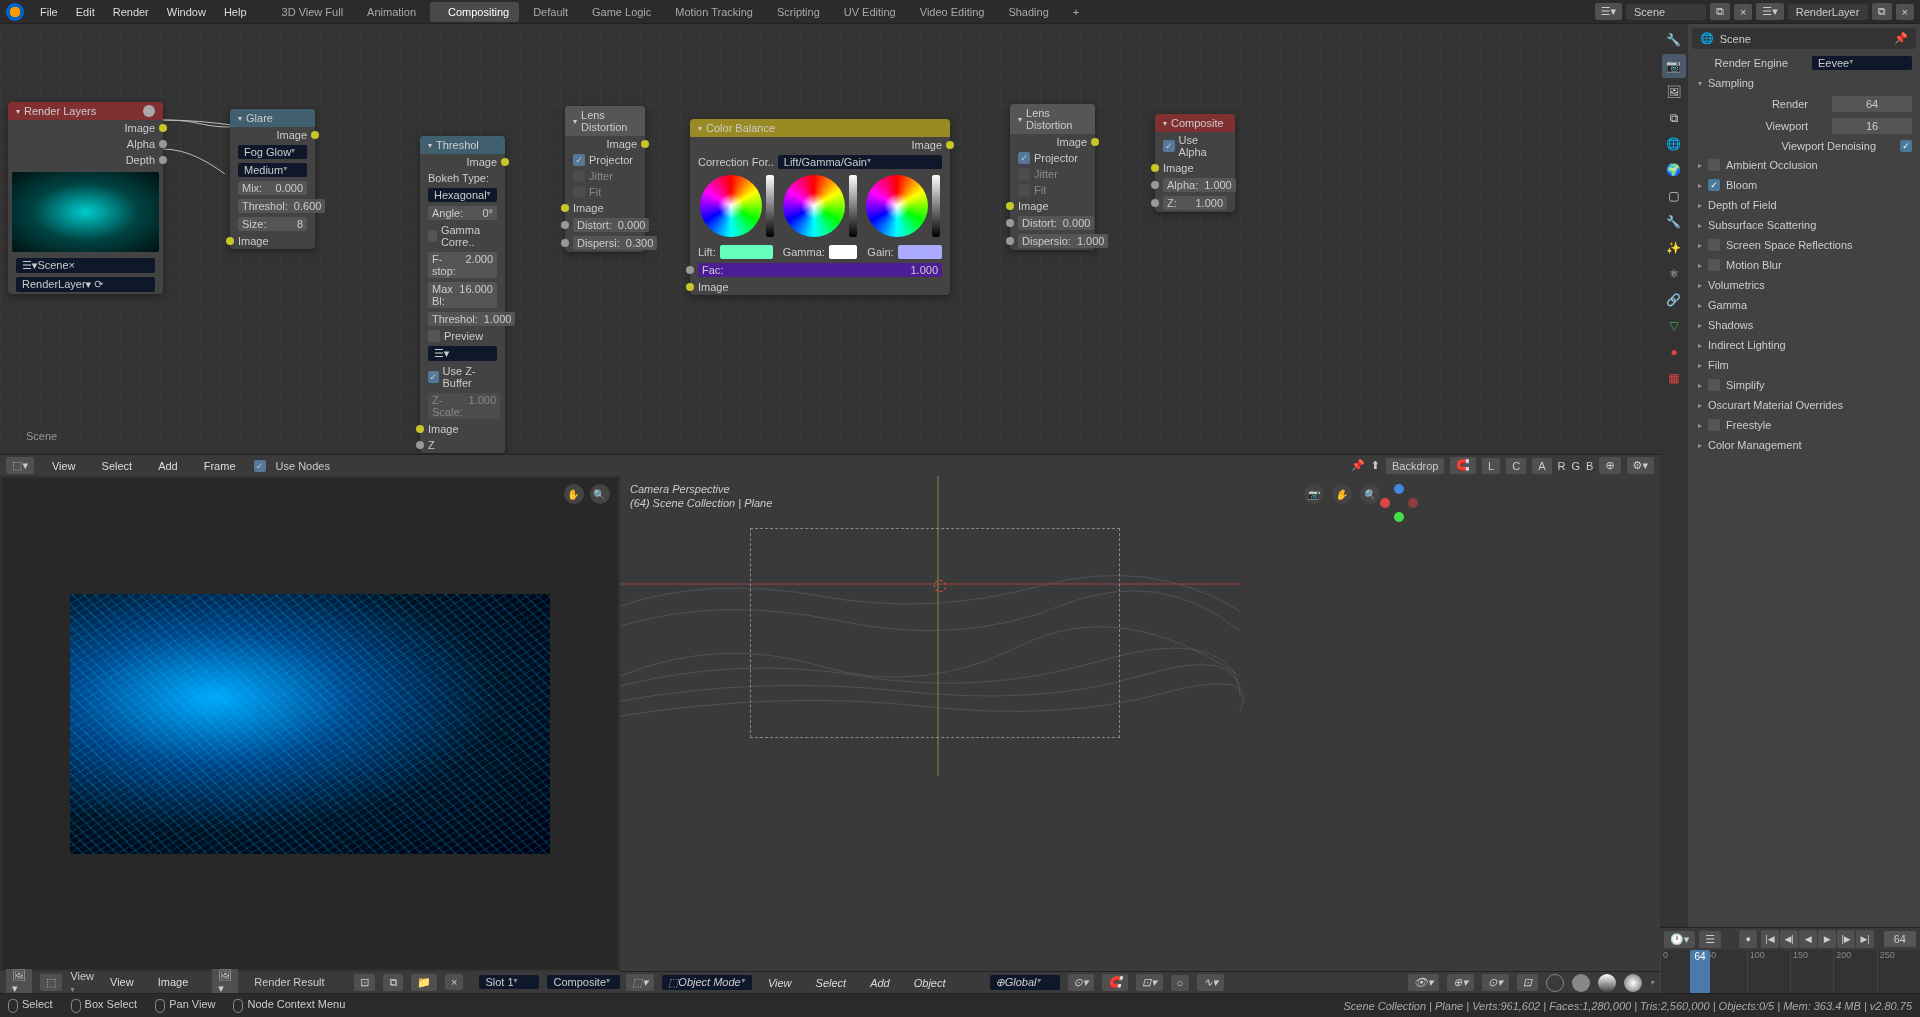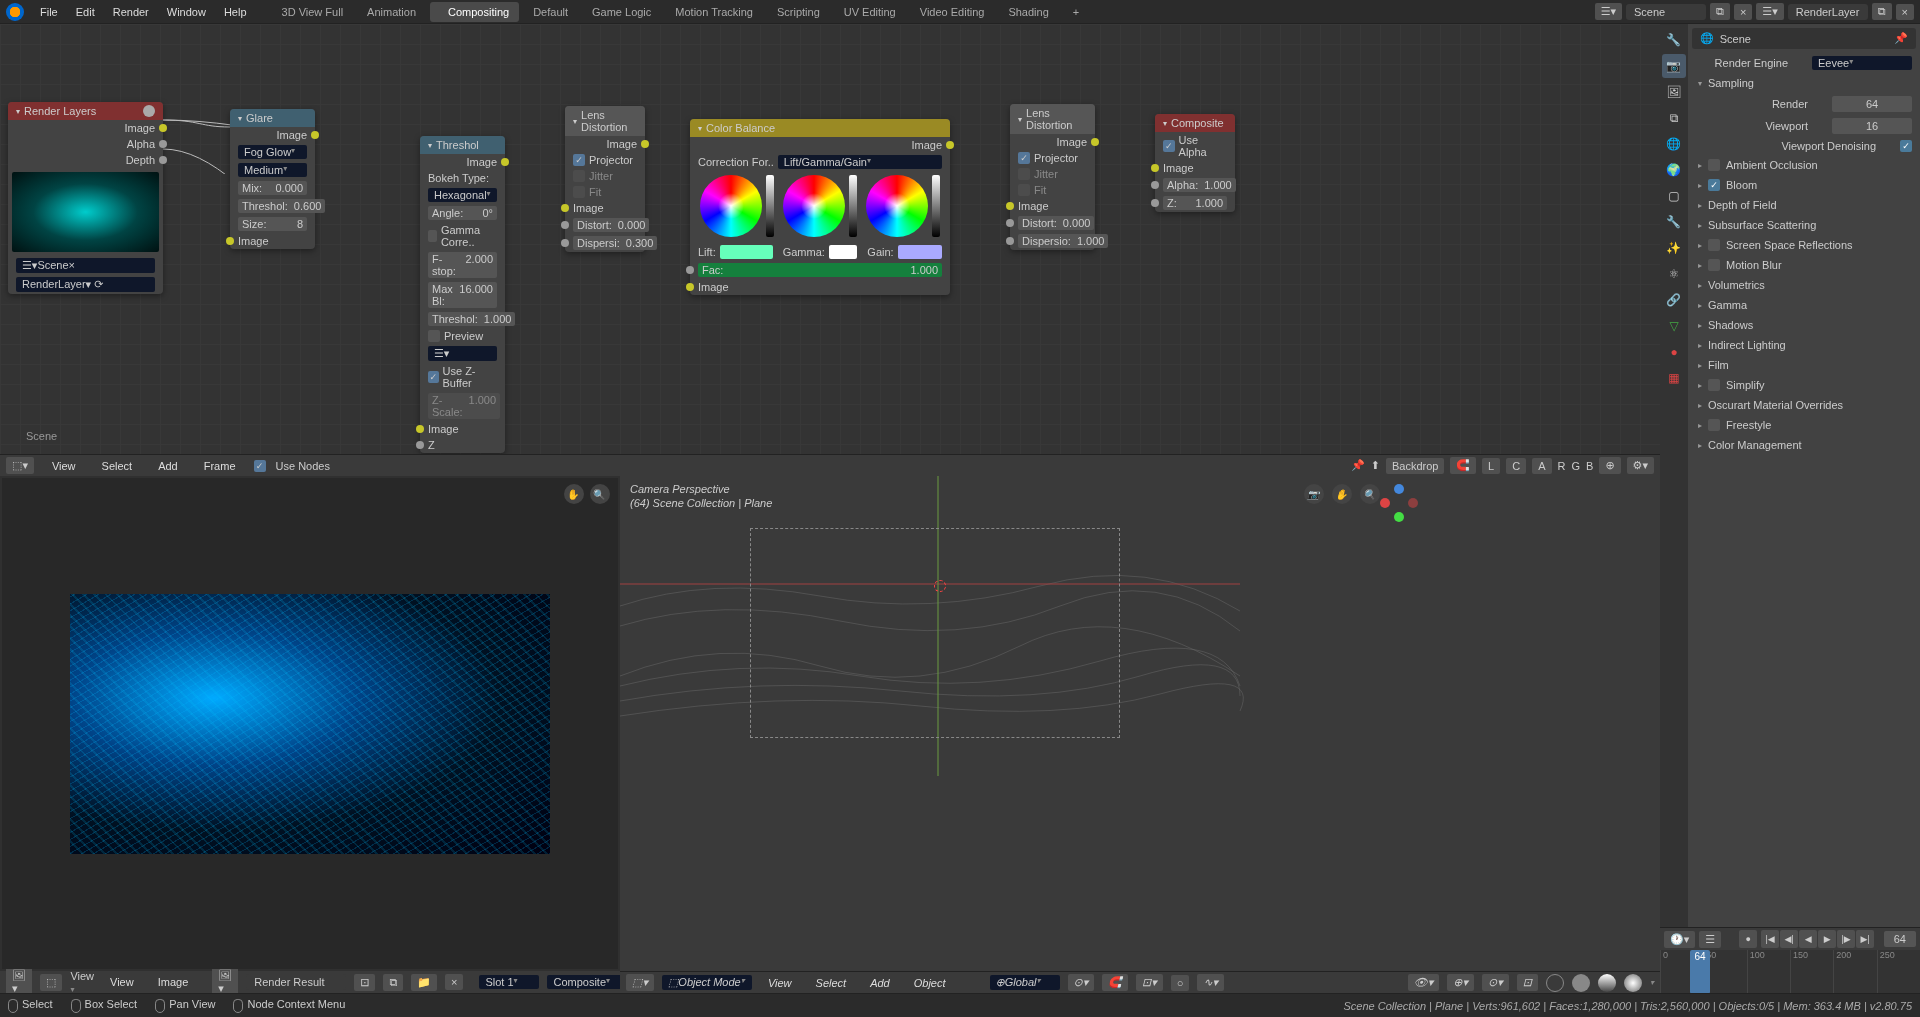--- a/index.html
+++ b/index.html
@@ -361,21 +361,21 @@
           <span>Gamma:</span>
           <span style="flex:1;height:14px;background:#fff;border-radius:2px;"></span>
         </span>
       <span style="flex:1;display:flex;gap:4px;align-items:center;">
           <span>Gain:</span>
           <span style="flex:1;height:14px;background:#aaf;border-radius:2px;"></span>
         </span>
     </div>
     <div class="node-row">
         <span class="socket sock-in sock-gray"></span>
-        <span class="nval" style="background:#15803d">
+        <span class="nval" style="background:#4c1d95">
           <span>Fac:</span>
           <span>1.000</span>
         </span>
       </div>
     <div class="node-row">
         <span class="socket sock-in"></span>
         <span>Image</span>
       </div>
   </div>
 

